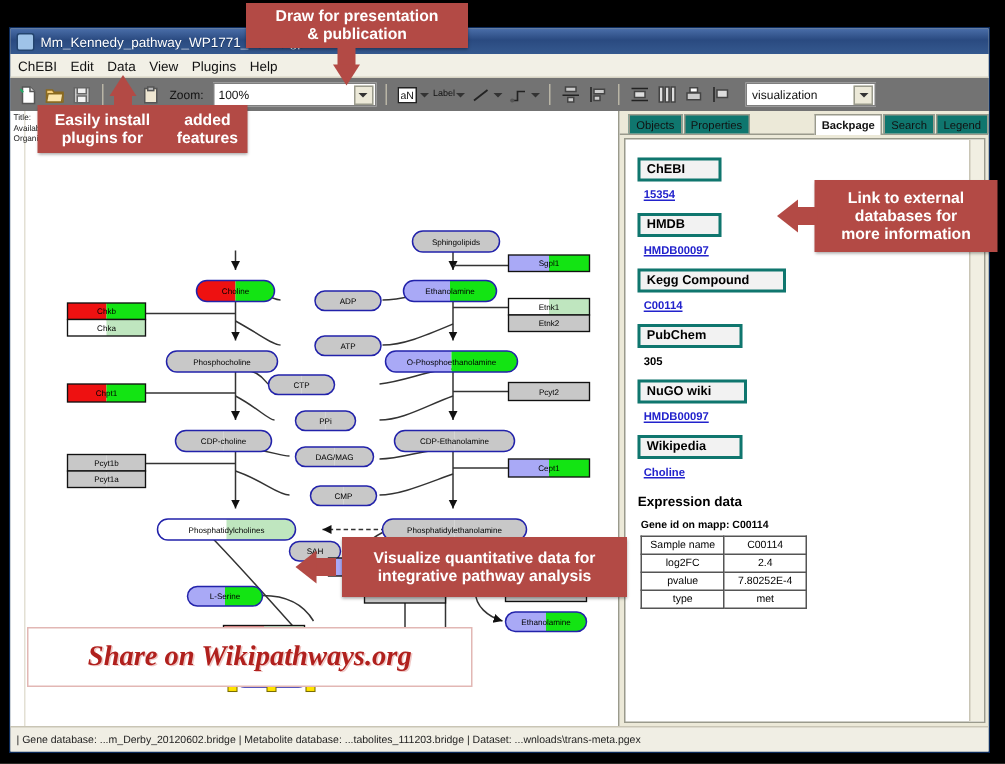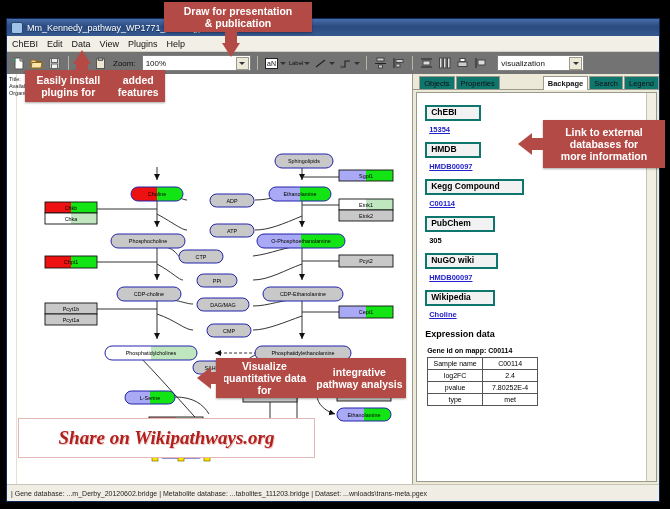--- a/index.html
+++ b/index.html
@@ -765,21 +765,21 @@
   <div class="ptr ptr-up" style="left:73px;top:50px"></div>
 
   <div class="callout" style="left:543px;top:120px;width:122px;height:48px;font-size:10.5px;flex-direction:column">
     <div>Link  to external</div>
     <div>databases  for</div>
     <div>more information</div>
   </div>
   <div class="stem" style="left:531px;top:138px;width:14px;height:12px;"></div>
   <div class="ptr ptr-left" style="left:518px;top:133px"></div>
 
-  <div class="callout" style="left:216px;top:358px;width:190px;height:40px;font-size:10.5px;">
+  <div class="callout" style="left:228px;top:358px;width:190px;height:40px;font-size:10.5px;flex-direction:column">
     <div>Visualize quantitative data  for</div>
     <div>integrative pathway analysis</div>
   </div>
   <div class="stem" style="left:210px;top:372px;width:14px;height:12px;"></div>
   <div class="ptr ptr-left" style="left:197px;top:367px"></div>
 
   <div class="sharebox">
     <span>Share on Wikipathways.org</span>
   </div>
 

